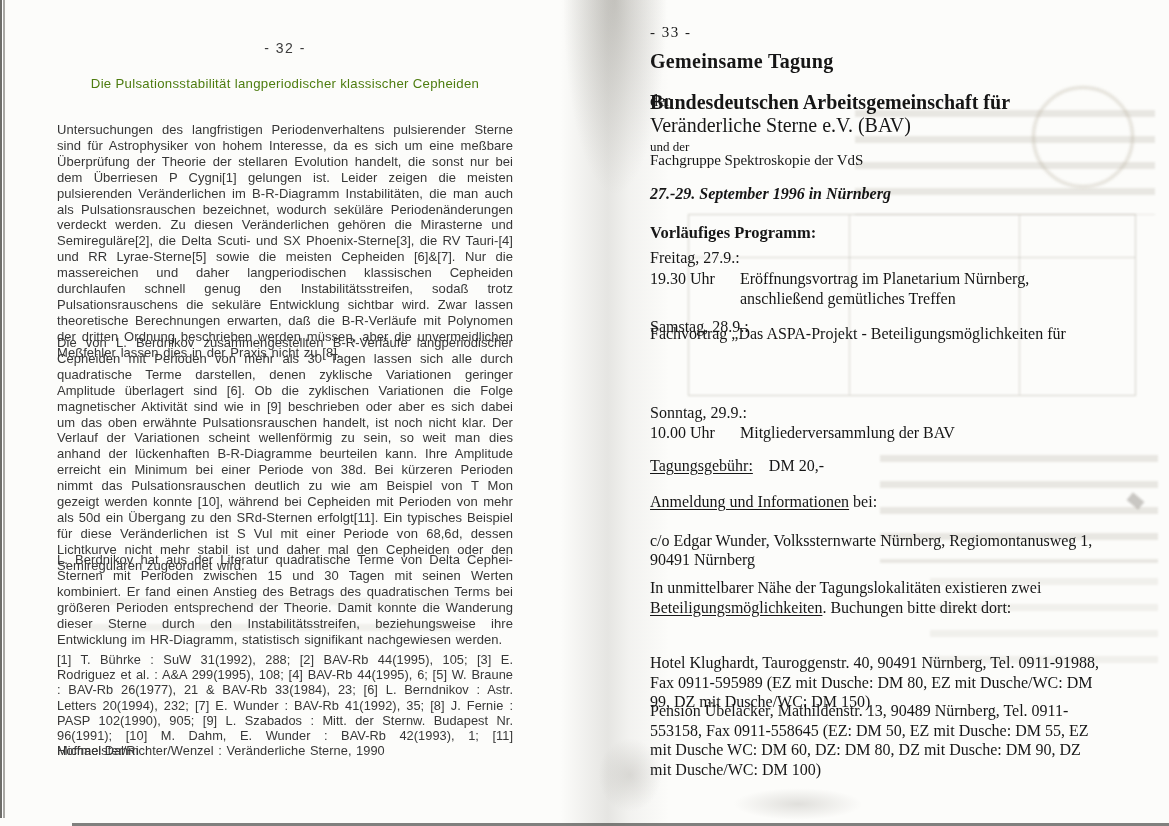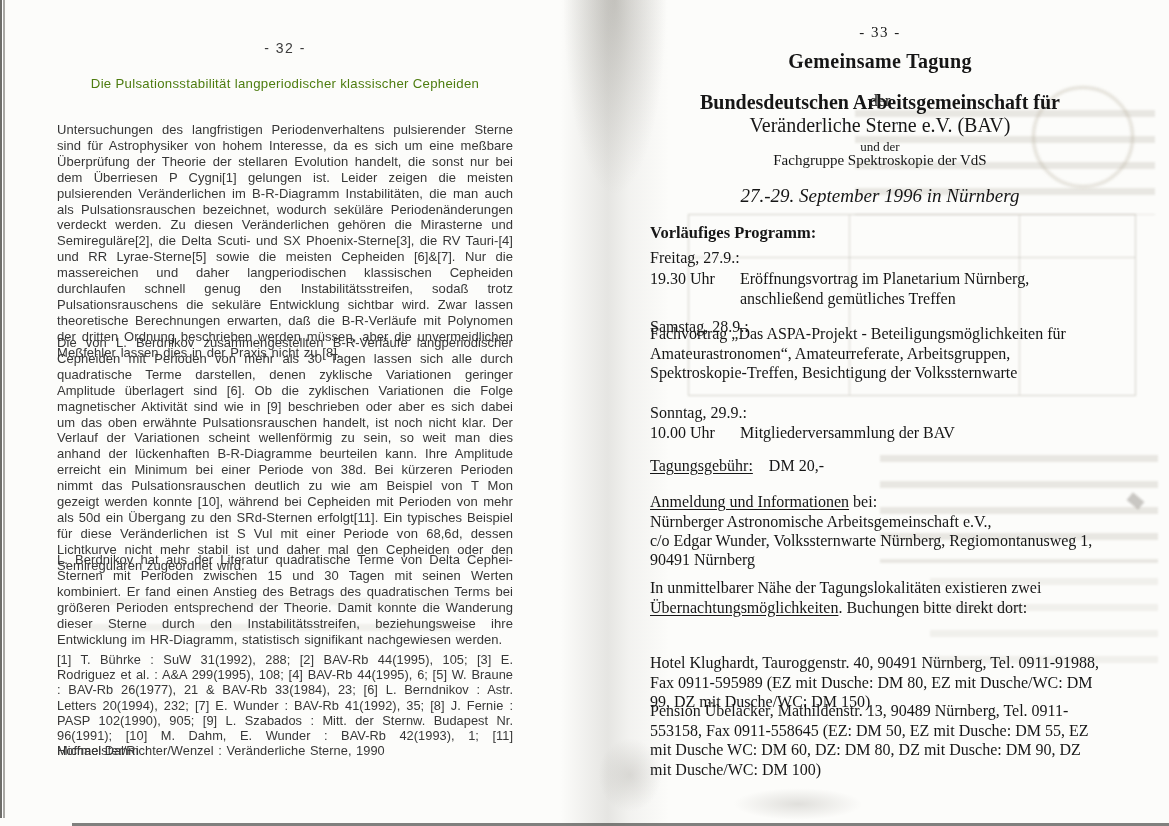--- a/index.html
+++ b/index.html
@@ -91,29 +91,29 @@
     letter-spacing:0.05px; word-spacing:1px;
   }
   .author { text-align:left; padding-right:26px; font-size:12.8px; margin-top:-15px; }
 
   
   .page-right {
     position:absolute; left:650px; top:20px; width:480px; z-index:2;
     font-family:"Liberation Serif", serif; color:#161616; font-size:16px;
   }
   .page-right .abs { position:absolute; left:0; }
-  .page-right .center { width:460px; text-align:center; }
+  .page-right .center { width:460px; }
   .pno33 { top:4px; font-size:15px; letter-spacing:1.5px; }
   .conf-title  { top:30px;  font-size:20px; font-weight:bold; letter-spacing:0.3px; }
   .connector1  { top:72px;  font-size:16px;font-family:Liberation Serif, serif; }
   .org-line1   { top:71px;  font-size:20px;font-weight:bold; }
   .org-line2   { top:94px;  font-size:20px; }
   .connector2  { top:119px; font-size:13px; }
   .org-line3   { top:132px; font-size:15px; }
-  .date-line   { top:165px; font-size:19px; font-weight:normal; font-style:italic; }
+  .date-line   { top:165px; font-size:16px; font-weight:bold; font-style:italic; }
 
   .prog-heading { top:203px; font-weight:bold; font-size:16.5px; }
   .day-label { text-underline-offset:2px; }
   .friday-label   { top:229px; }
   .friday-row     { top:249px; line-height:20px; }
   .saturday-label { top:298px; }
   .saturday-lines { top:304px; line-height:19.5px; white-space:nowrap; }
   .sunday-label   { top:384px; }
   .sunday-row     { top:404px; }
   .prog-time { display:inline-block; width:90px; }
@@ -184,45 +184,44 @@
     </div>
     <div class="abs friday-row">
       <span class="prog-time">19.30 Uhr</span><span class="prog-desc"><span>Eröffnungsvortrag im Planetarium Nürnberg,</span><br><span>anschließend gemütliches Treffen</span></span>
     </div>
 
     <div class="abs saturday-label">
       <span class="day-label">Samstag, 28.9.:</span>
     </div>
     <div class="abs saturday-lines">
       <span>Fachvortrag „Das ASPA-Projekt - Beteiligungsmöglichkeiten für</span><br>
-      <span>Amateurastronomen“, Amateurreferate, Arbeitsgruppen,</span><br>
-      <span>Spektroskopie-Treffen, Besichtigung der Volkssternwarte</span>
+      <br>
     </div>
 
     <div class="abs sunday-label">
       <span class="day-label">Sonntag, 29.9.:</span>
     </div>
     <div class="abs sunday-row">
       <span class="prog-time">10.00 Uhr</span><span class="prog-desc">Mitgliederversammlung der BAV</span>
     </div>
 
     <div class="abs fee-row">
       <span class="fee-label">Tagungsgebühr:</span><span class="fee-value">DM 20,-</span>
     </div>
 
     <div class="abs reg-heading">
       <span class="u">Anmeldung und Informationen</span><span> bei:</span>
     </div>
     <div class="abs reg-lines">
-      <span>Nürnberger Astronomische Arbeitsgemeinschaft e.V.,</span><br>
+      <br>
       <span>c/o Edgar Wunder, Volkssternwarte Nürnberg, Regiomontanusweg 1,</span><br>
       <span>90491 Nürnberg</span>
     </div>
 
     <div class="abs accom-intro">
-      <span>In unmittelbarer Nähe der Tagungslokalitäten existieren zwei </span><span class="u">Übernachtungsmöglichkeiten</span><span>. Buchungen bitte direkt dort:</span>
+      <span>In unmittelbarer Nähe der Tagungslokalitäten existieren zwei </span><span class="u">Beteiligungsmöglichkeiten</span><span>. Buchungen bitte direkt dort:</span>
     </div>
 
     <div class="abs hotel1">Hotel Klughardt, Tauroggenstr. 40, 90491 Nürnberg, Tel. 0911-91988, Fax 0911-595989  (EZ mit Dusche: DM 80, EZ mit Dusche/WC: DM 99,  DZ mit Dusche/WC: DM 150)</div>
     <div class="abs hotel2">Pension Übelacker, Mathildenstr. 13, 90489 Nürnberg, Tel. 0911-553158, Fax 0911-558645 (EZ: DM 50, EZ mit Dusche: DM 55, EZ mit Dusche WC: DM 60, DZ: DM 80, DZ mit Dusche: DM 90, DZ mit Dusche/WC: DM 100)</div>
   </div>
 
 </div>
 
 </body></html>

